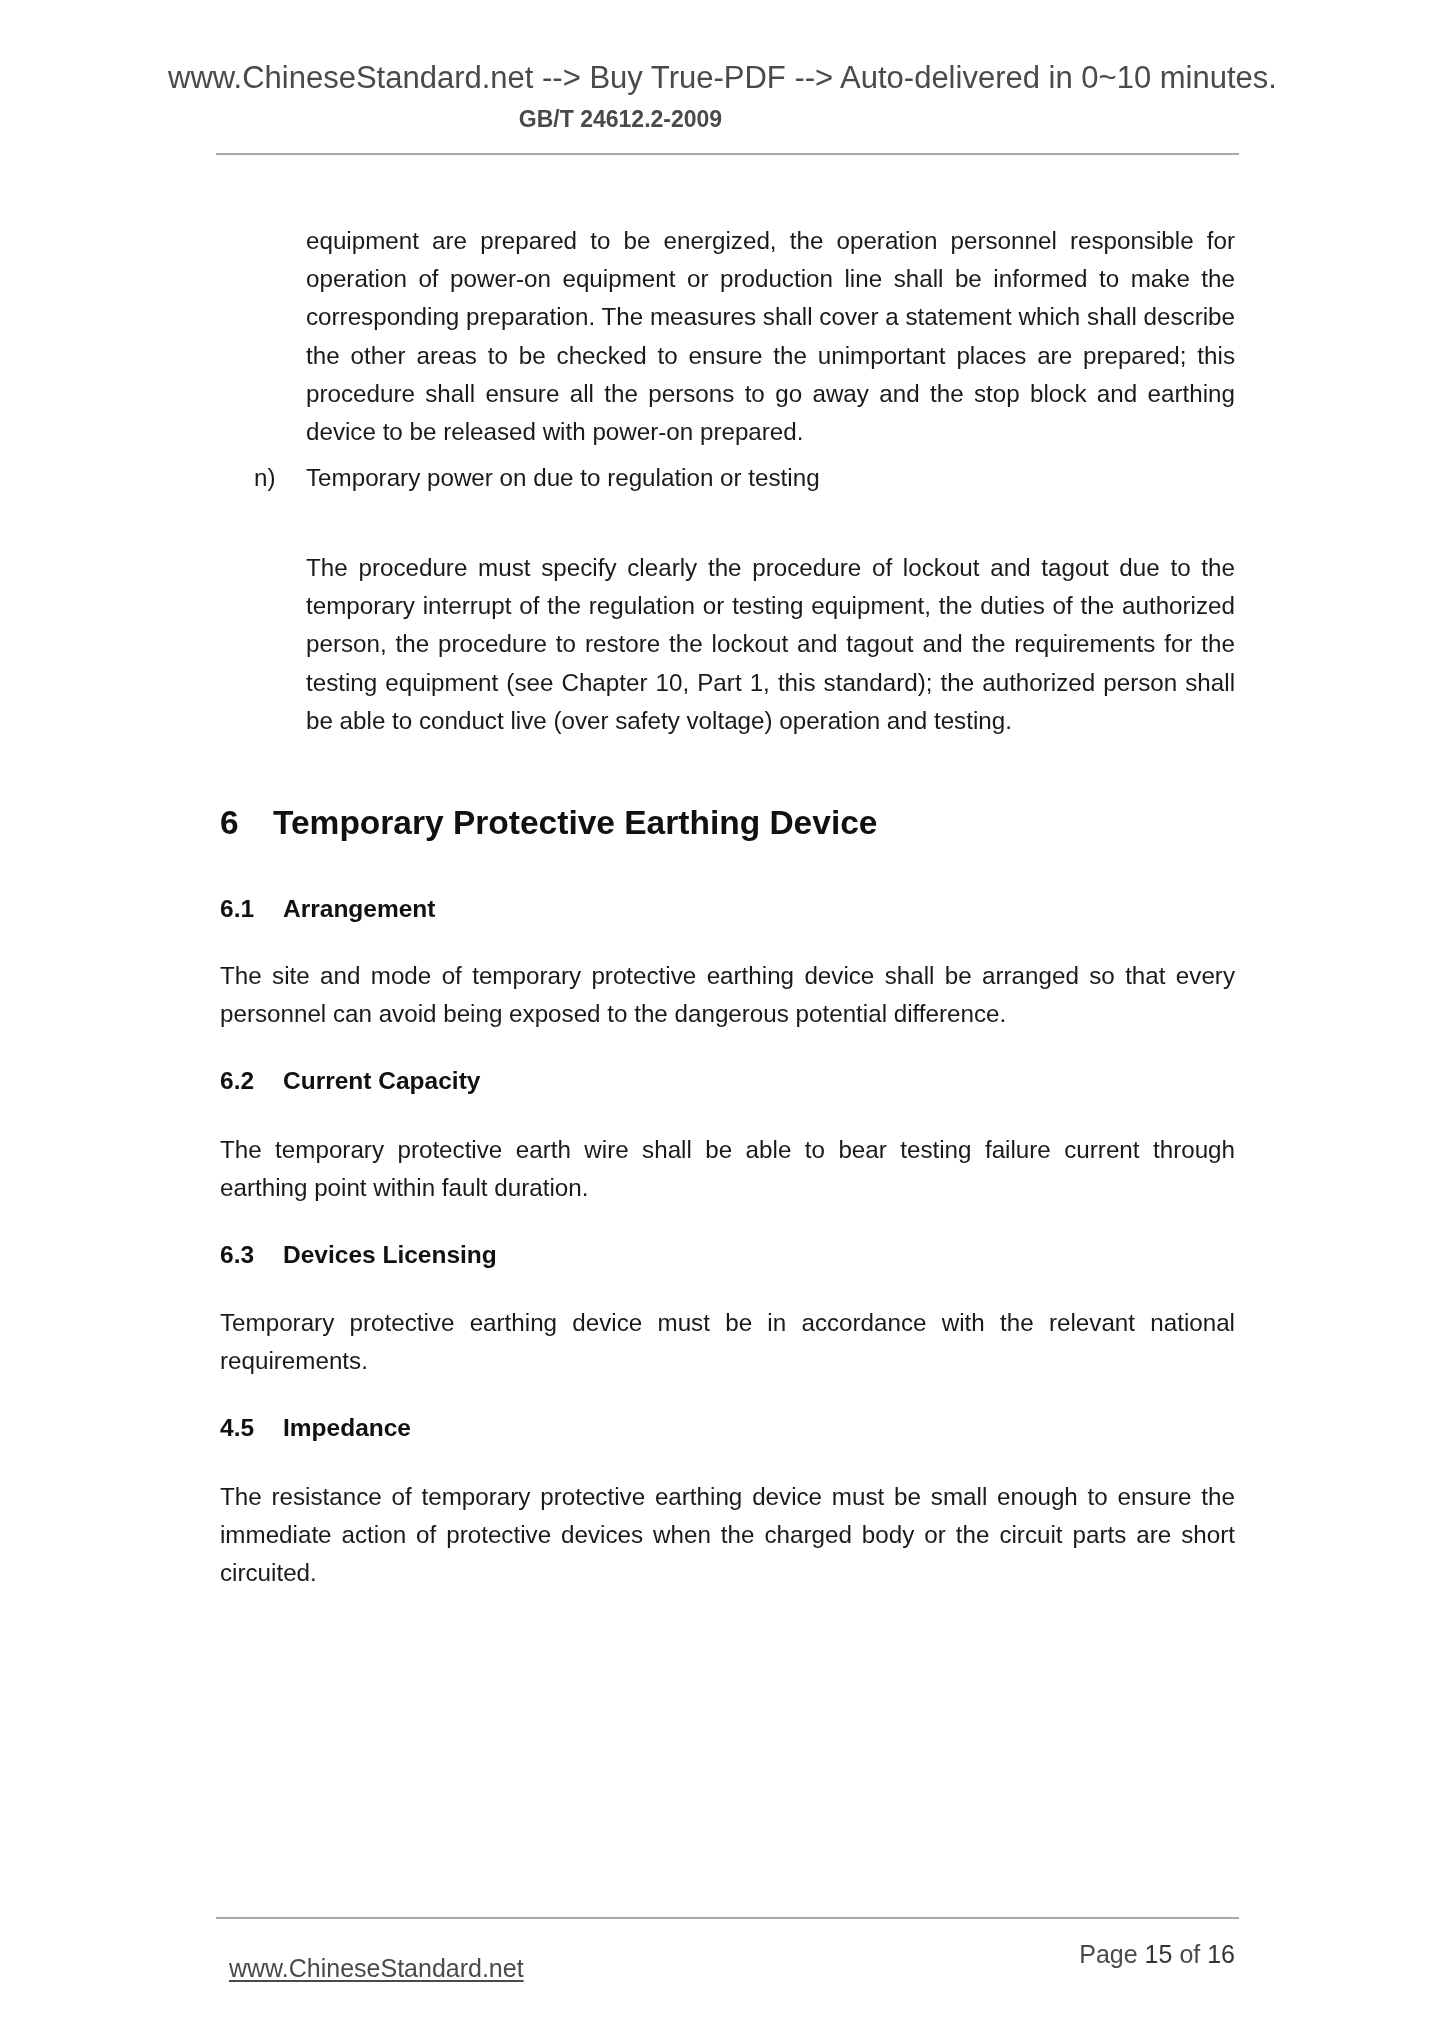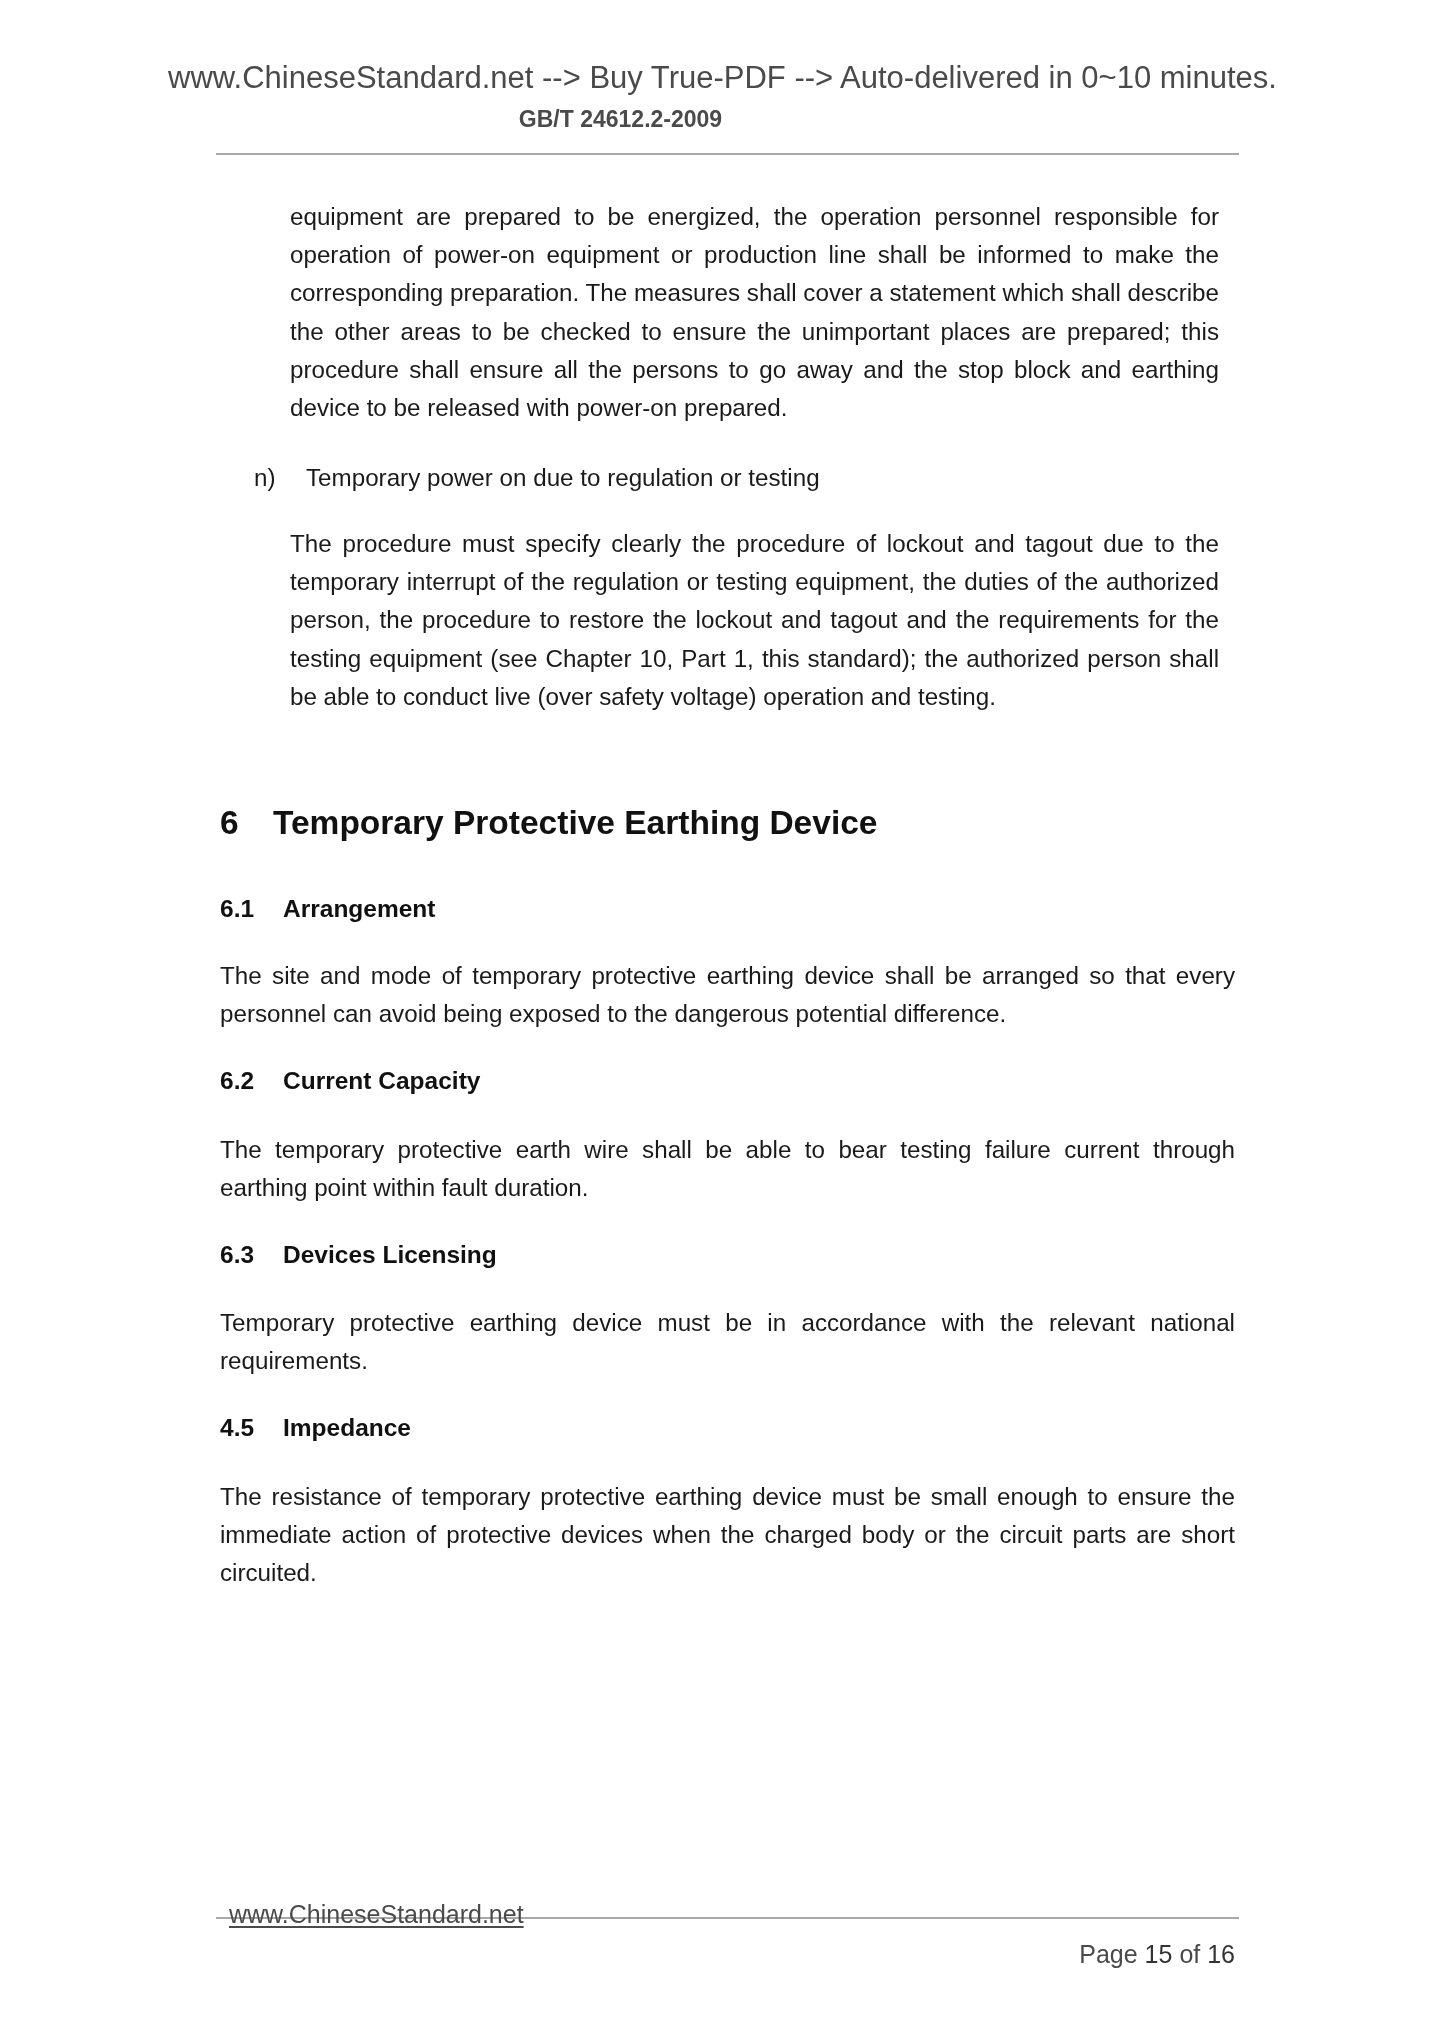--- a/index.html
+++ b/index.html
@@ -38,21 +38,21 @@
       height: 0; border-top: 2px solid #a8a8a8;
     }
 
     .para {
       font-size: 24.2px;
       line-height: 38.2px;
       text-align: justify;
       text-align-last: left;
       color: #1a1a1a;
     }
-    .para-indent { left: 290px; width: 929px; }
+    .para-indent { left: 306px; width: 929px; margin-top: 24px; }
     .para-full { left: 220px; width: 1015px; }
 
     .list-marker {
       left: 254px; font-size: 24.2px; line-height: 38px;
     }
     .list-text {
       left: 306px; font-size: 24.2px; line-height: 38px;
       white-space: nowrap;
     }
 
@@ -66,21 +66,21 @@
       left: 220px; font-size: 24.5px; font-weight: bold;
       line-height: 34px; white-space: nowrap; color: #111;
     }
     .h2 .num { display: inline-block; width: 63px; }
 
     .ftr-rule {
       left: 216px; width: 1023px; top: 1917px;
       height: 0; border-top: 2px solid #a8a8a8;
     }
     .ftr-link {
-      left: 229px; top: 1898px;
+      left: 229px; top: 1952px;
       font-size: 25px; line-height: 32px; color: #4a4a4a;
       text-decoration: underline; text-underline-offset: 3px;
       cursor: pointer;
     }
     .ftr-page {
       right: 210px; top: 1938px;
       font-size: 25px; line-height: 32px; color: #4a4a4a;
       white-space: nowrap;
     }
     .ftr-page b { font-weight: normal; color: #333; }

